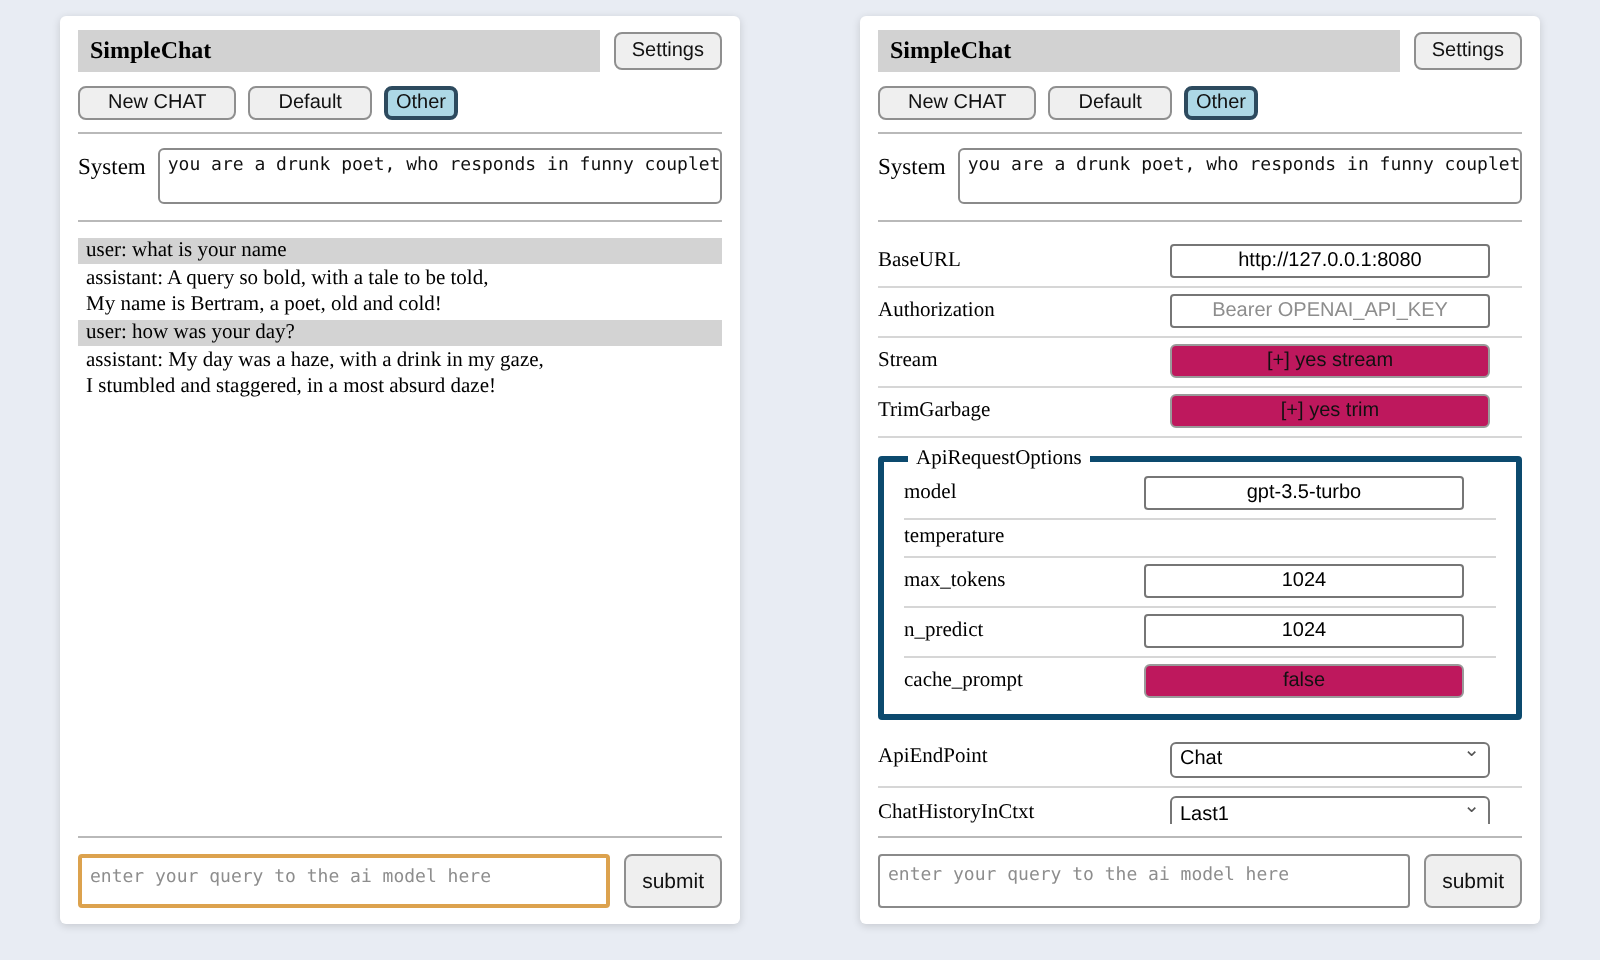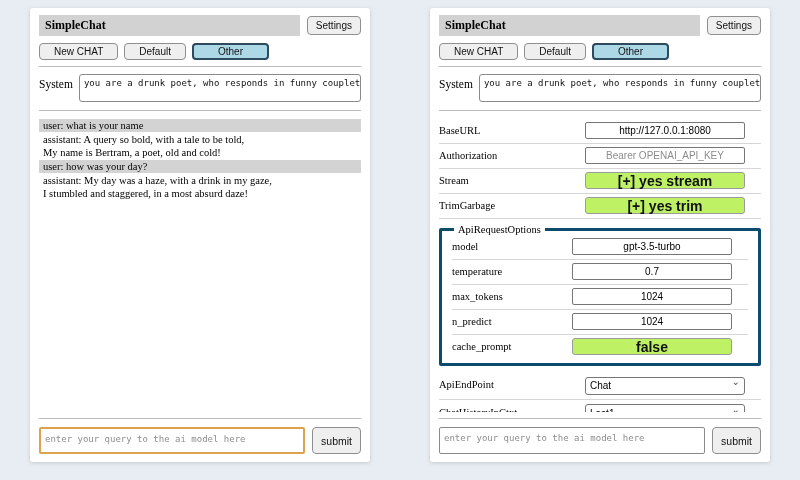--- a/index.html
+++ b/index.html
@@ -29,21 +29,21 @@
     font-size: 10px; color: #111;
     background: #efefef; border: 1px solid #8f8f8f;
     border-radius: 4px; padding: 2px 7px;
   }
   .btn-settings { padding: 3px 8px; }
   .session-row { display: flex; gap: 6px; margin-top: 7px; }
   .session-row button { padding: 2px 14px; }
   .session-row button.active {
     background: #add8e6;
     border: 2px solid #2d4a5e;
-    padding: 1px 24px;
+    padding: 1px 4px;
   }
   hr.divider { border: none; border-top: 1px solid #b9b9b9; margin: 6px 0; }
   
   .system-row { display: flex; align-items: flex-start; gap: 6px; padding: 1px 0 2px 0; }
   .system-row label { font-size: 11.5px; padding-top: 4px; }
   .sysbox {
     flex: 1; height: 28px; resize: none;
     font-family: "DejaVu Sans Mono", monospace; font-size: 9px; color: #111;
     border: 1px solid #8a8a8a; border-radius: 3px; padding: 3px 4px;
     outline: none; overflow: hidden; white-space: nowrap;
@@ -67,22 +67,22 @@
   input.tin {
     width: 160px; flex: 0 0 160px;
     font-family: "Liberation Sans", sans-serif; font-size: 10px; color: #000;
     border: 1px solid #767676; border-radius: 2px; padding: 2px 4px; height: 17px;
     outline: none;
     text-align: center;
   }
   input.tin::placeholder, .qinput::placeholder { color: #8d8d8d; }
   button.toggle {
     width: 160px; flex: 0 0 160px; height: 17px;
-    background: #bef264; border: 1px solid #9a9a9a; border-radius: 3px;
-    font-size: 14px; padding: 0; font-weight: bold;
+    background: #be185d; border: 1px solid #9a9a9a; border-radius: 3px;
+    font-size: 10px; padding: 0;
   }
   .selwrap { position: relative; width: 160px; flex: 0 0 160px; }
   select.sel {
     width: 100%; height: 18px;
     font-family: "Liberation Sans", sans-serif; font-size: 10px; color: #000;
     background: #fff; border: 1px solid #767676; border-radius: 3px;
     padding: 0 14px 0 4px;
     -webkit-appearance: none; appearance: none; outline: none;
   }
   .chev {
@@ -180,21 +180,20 @@
       </div>
 
       <fieldset class="aro">
         <legend>ApiRequestOptions</legend>
         <div class="srow">
           <label>model</label>
           <input class="tin" spellcheck="false" value="gpt-3.5-turbo" style="">
         </div>
         <div class="srow">
           <label>temperature</label>
-          <input class="tin" spellcheck="false" value="0.7" style="">
         </div>
         <div class="srow">
           <label>max_tokens</label>
           <input class="tin" spellcheck="false" value="1024" style="">
         </div>
         <div class="srow">
           <label>n_predict</label>
           <input class="tin" spellcheck="false" value="1024" style="">
         </div>
         <div class="srow">

